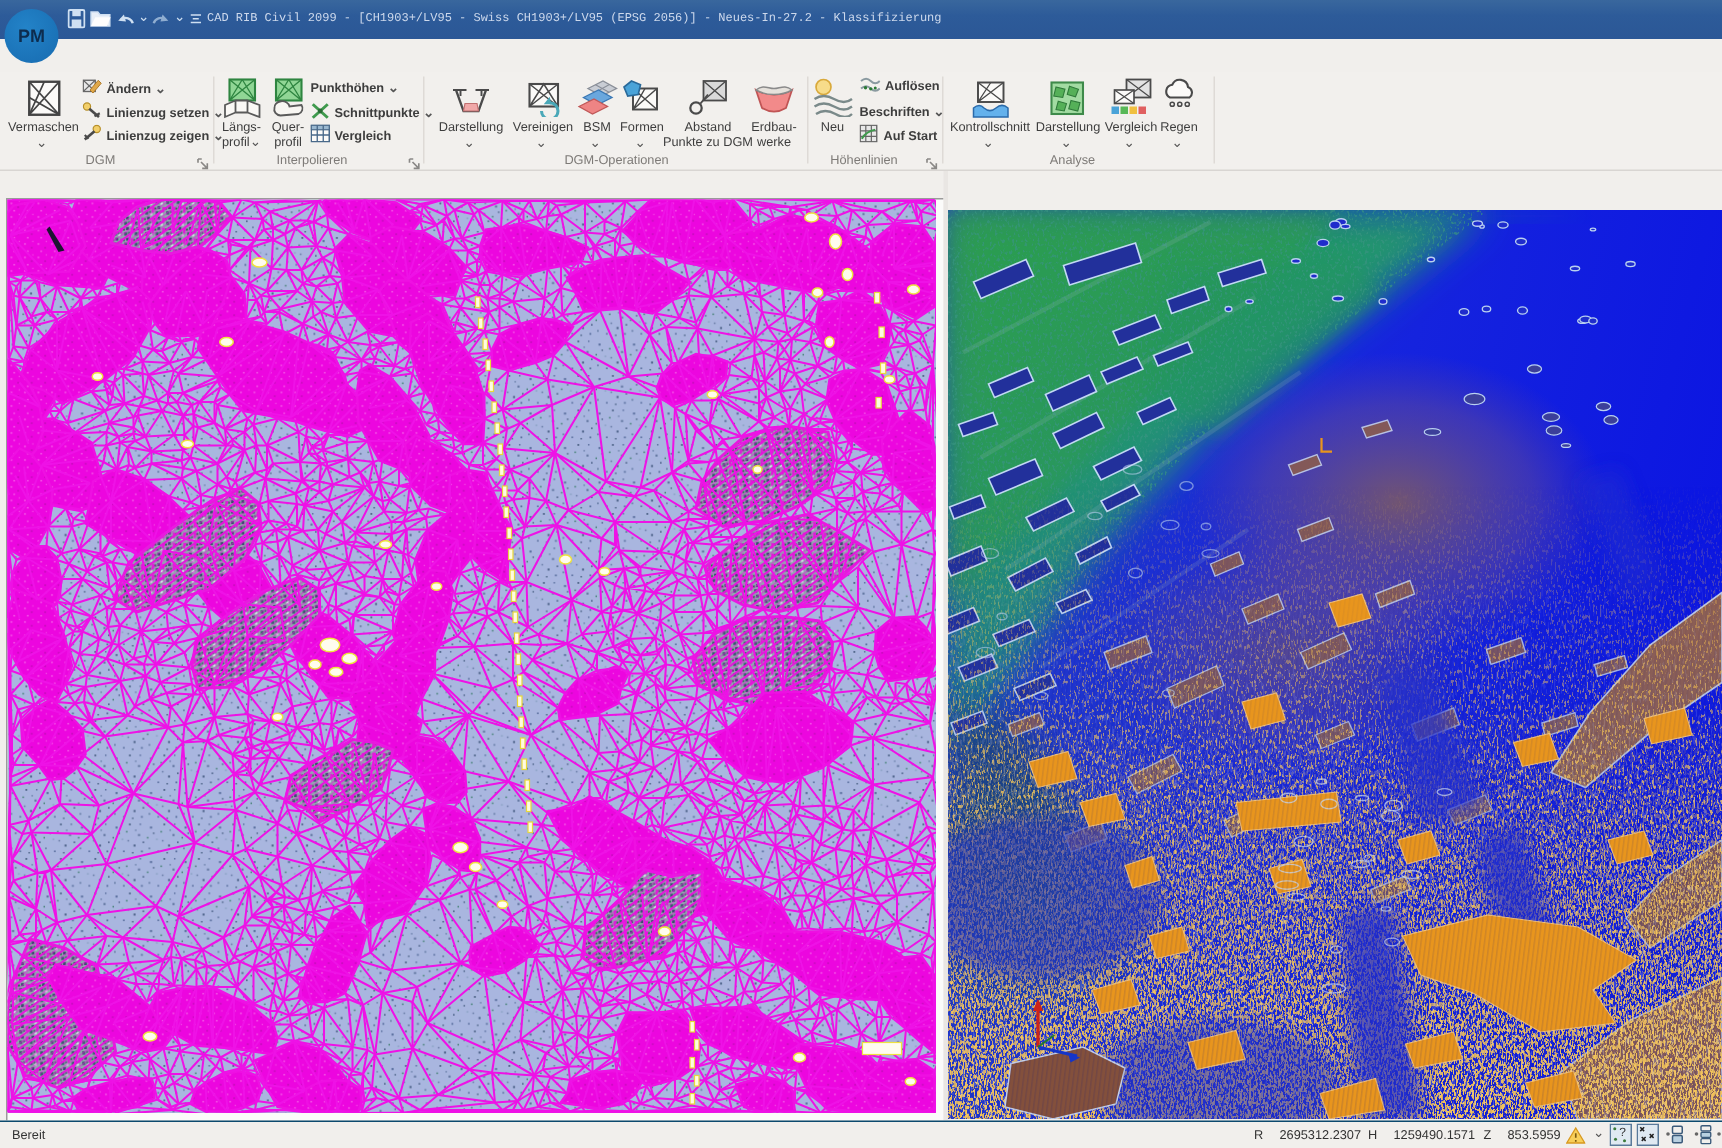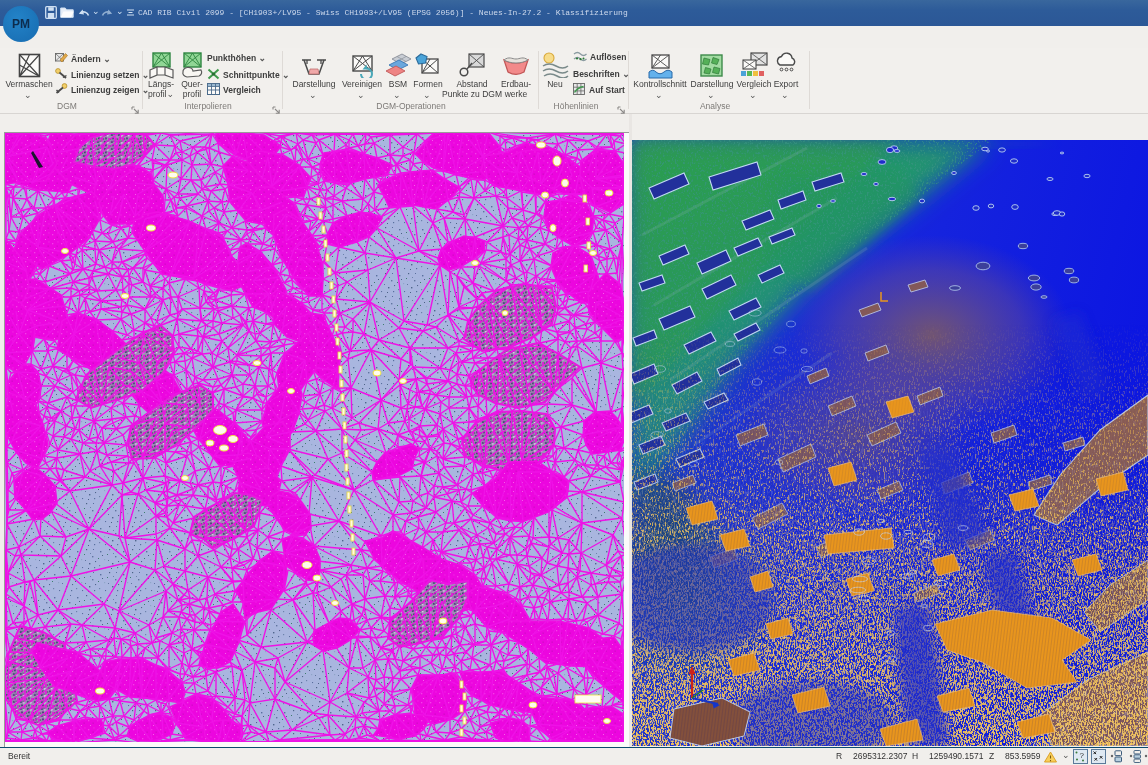--- a/index.html
+++ b/index.html
@@ -217,21 +217,21 @@
           <rect x="19" y="19" width="5" height="5" fill="#e06060"></rect>
         </svg></div>
       <div class="blbl" style="left:728px;width:52px">Vergleich</div>
       <div class="bchev" style="left:749px">⌄</div>
       <div class="bicon" style="left:774px;top:4px"><svg width="25" height="26" viewBox="0 0 25 26">
           <path d="M6 13 a4.5 4.5 0 0 1 1.5 -8.5 a5.5 5.5 0 0 1 10.5 1.5 a4 4 0 0 1 1 7 Z" fill="#fbfaf8" stroke="#4a4a4a" stroke-width="1.4"></path>
           <circle cx="7.5" cy="17.5" r="1.4" fill="none" stroke="#4a4a4a" stroke-width="1"></circle>
           <circle cx="12.5" cy="17.5" r="1.4" fill="none" stroke="#4a4a4a" stroke-width="1"></circle>
           <circle cx="17.5" cy="17.5" r="1.4" fill="none" stroke="#4a4a4a" stroke-width="1"></circle>
         </svg></div>
-      <div class="blbl" style="left:766px;width:40px">Export</div>
+      <div class="blbl" style="left:766px;width:40px">Regen</div>
       <div class="bchev" style="left:781px">⌄</div>
     </div>
 <div class="vpwrap">
       <div class="vp2d"><svg width="619" height="609" viewBox="0 0 619 609">
           <defs>
 <pattern id="spk" width="23" height="23" patternUnits="userSpaceOnUse">
 <rect x="3" y="4" width="1.4" height="1.4" fill="#5a6f9e"></rect>
 <rect x="12" y="2" width="1.2" height="1.2" fill="#4c6286"></rect>
 <rect x="18" y="9" width="1.4" height="1.4" fill="#61759f"></rect>
 <rect x="7" y="12" width="1.2" height="1.2" fill="#8fa5c8"></rect>

